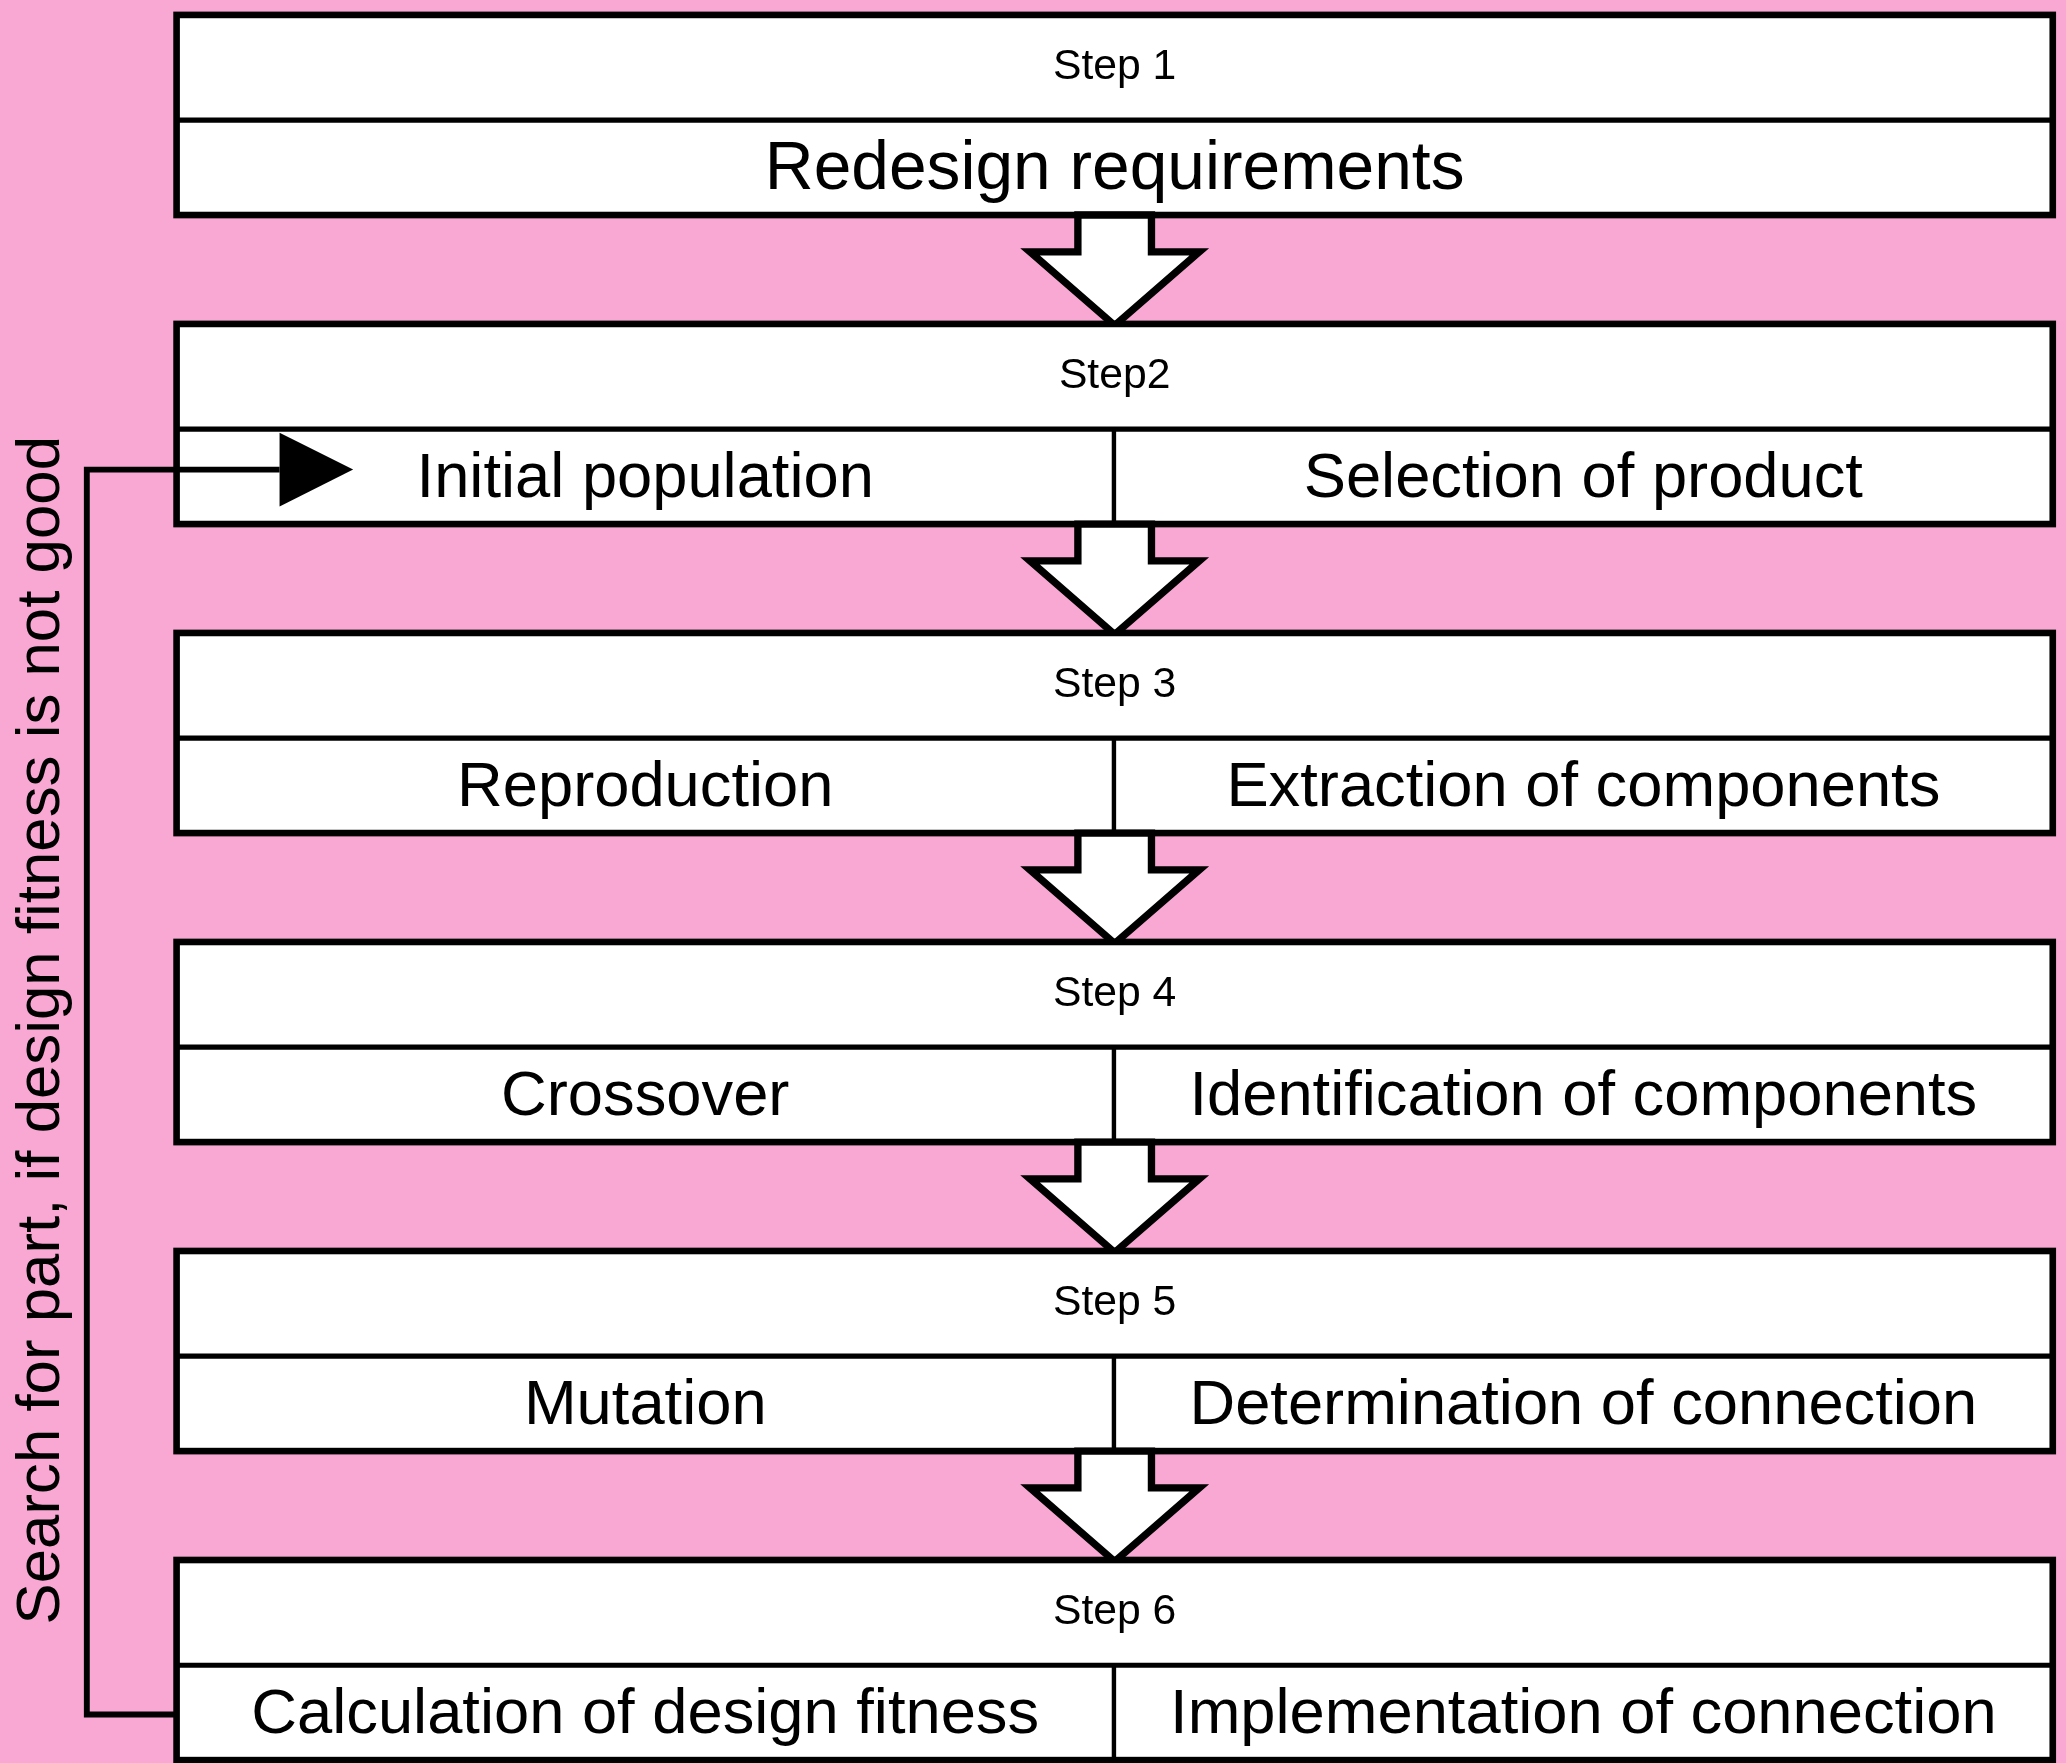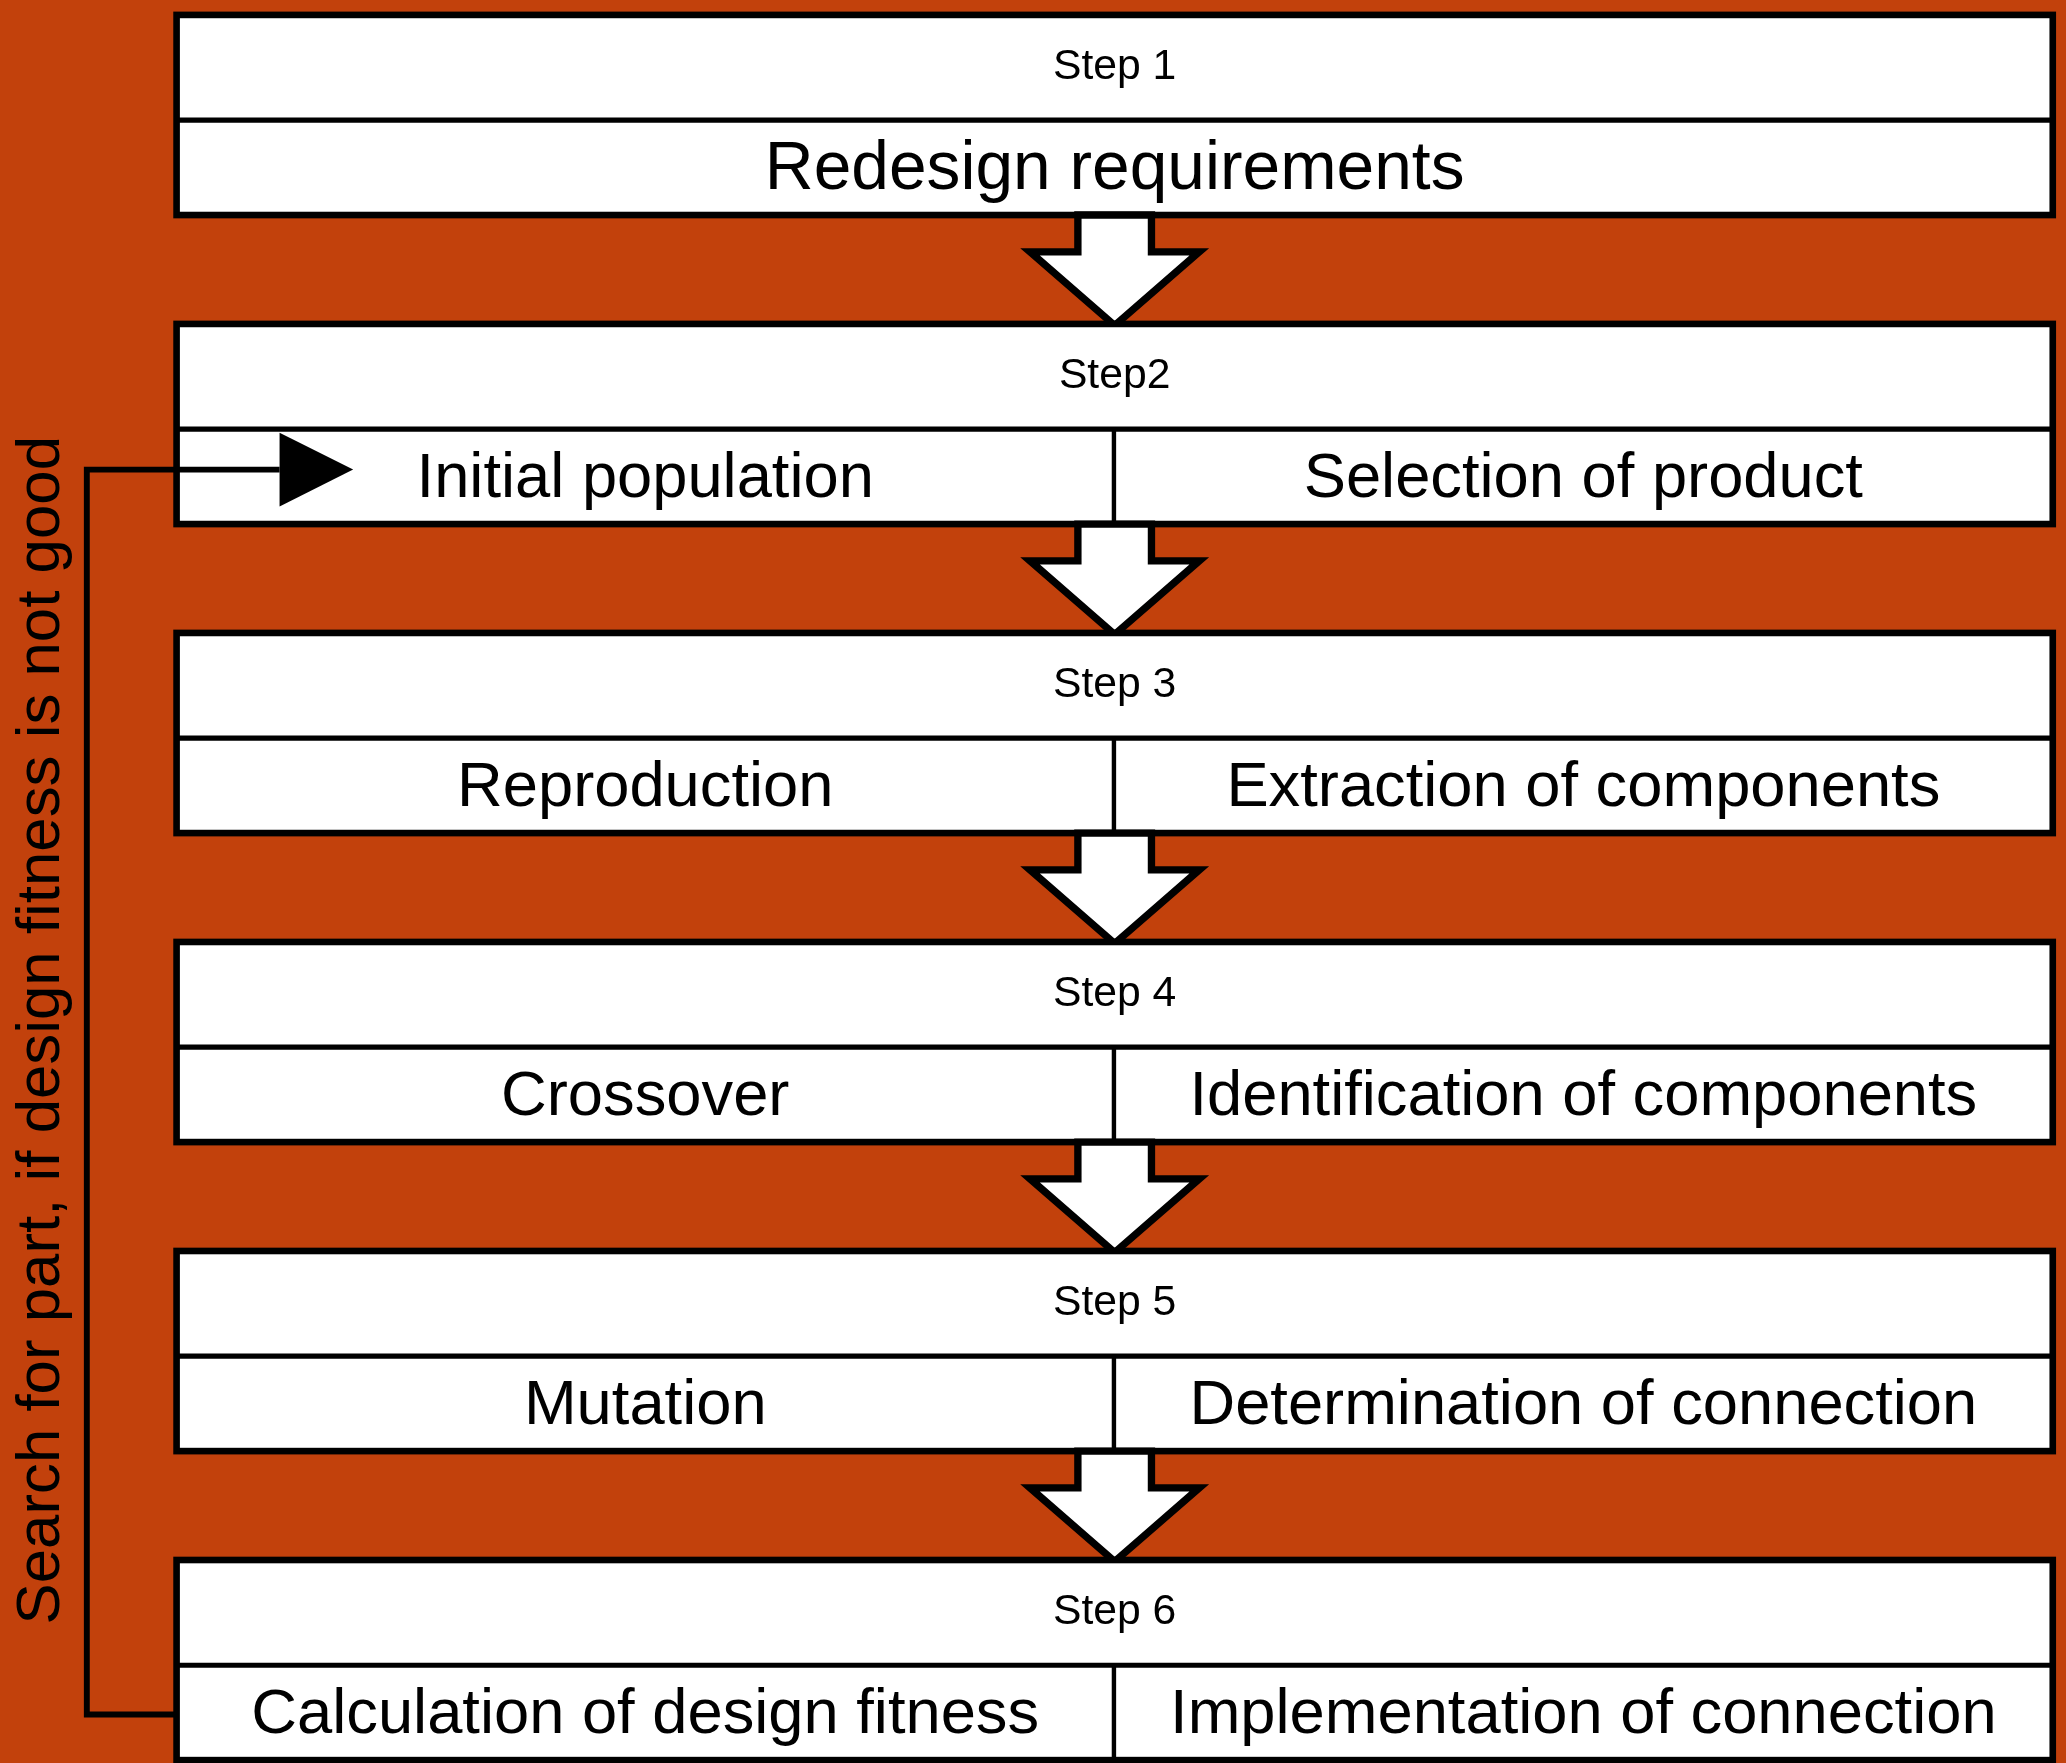--- a/index.html
+++ b/index.html
@@ -8,21 +8,21 @@
     padding: 0;
     background: #ffffff;
   }
   body {
     font-family: "Liberation Sans", "DejaVu Sans", sans-serif;
   }
   #stage {
     position: relative;
     width: 2066px;
     height: 1764px;
-    background: #c2410c;
+    background: #f9a8d4;
     overflow: hidden;
   }
   svg#diagram {
     position: absolute;
     left: 0;
     top: 0;
     width: 2066px;
     height: 1764px;
     display: block;
   }

